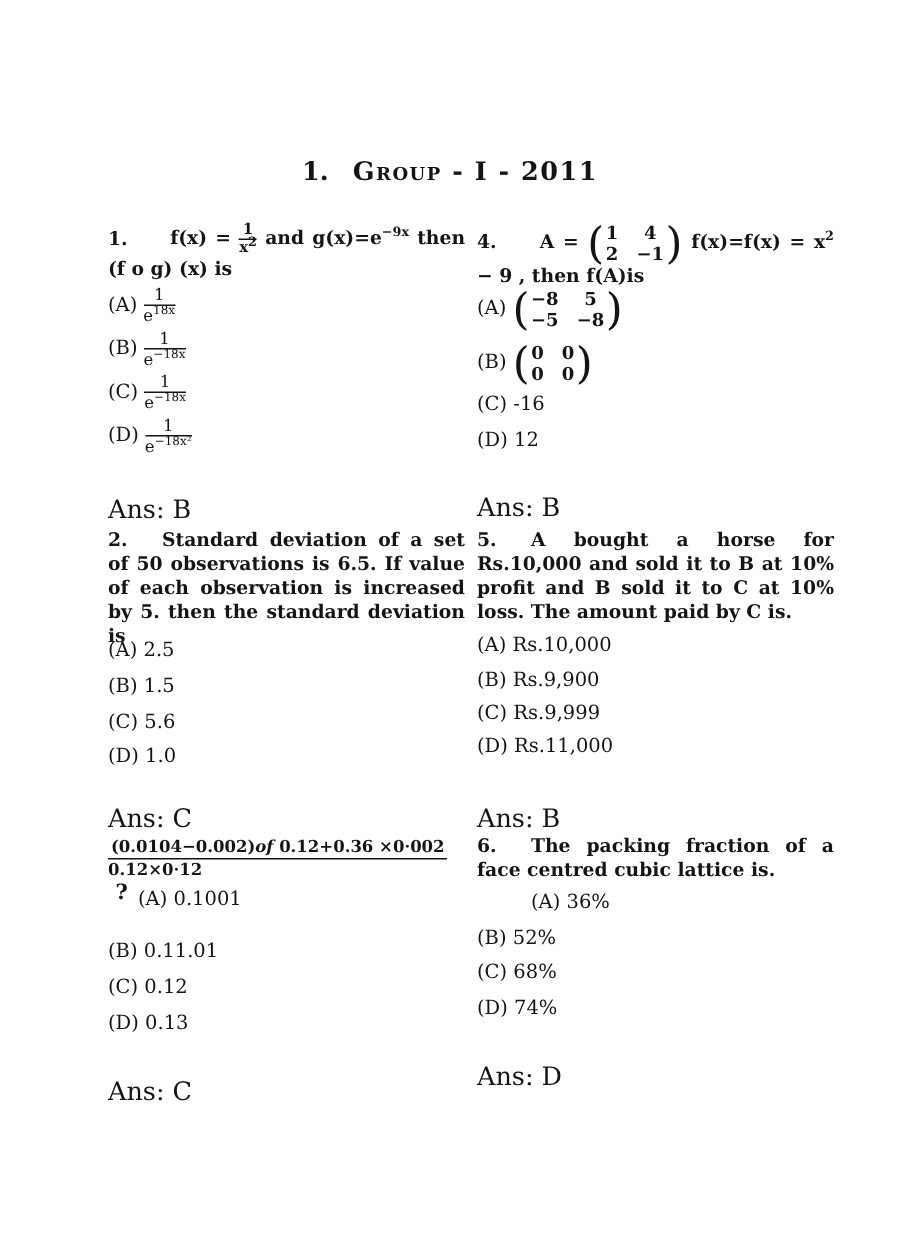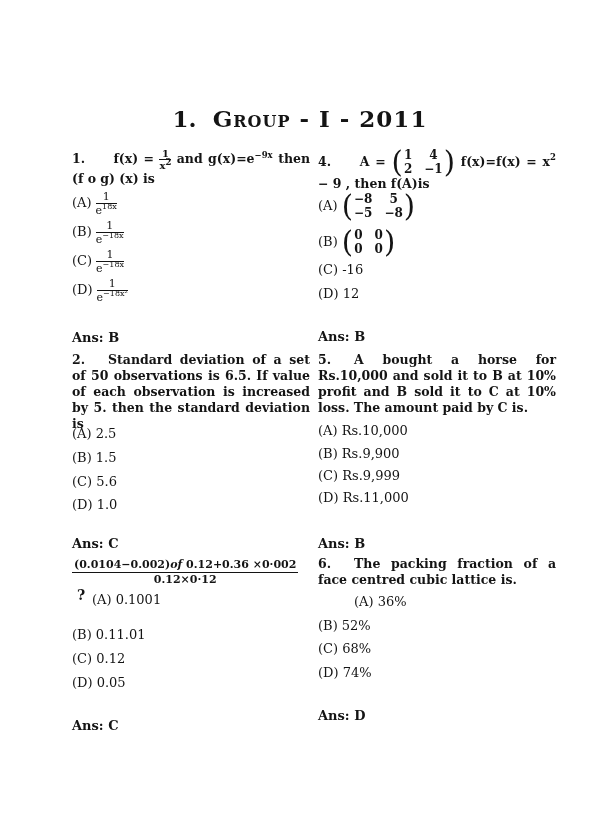--- a/index.html
+++ b/index.html
@@ -1,39 +1,39 @@
 <!DOCTYPE html>
 <html><head>
 <meta charset="utf-8">
 <style>
   html,body{margin:0;padding:0;background:#ffffff;}
   .page{position:relative;width:600px;height:826px;background:#ffffff;
         font-family:"DejaVu Serif",serif;color:#141414;overflow:hidden;}
   .blk{position:absolute;}
   .title{top:105px;left:0;width:600px;text-align:center;font-weight:bold;
-         font-variant:small-caps;font-size:23px;letter-spacing:1px;}
+         font-variant:small-caps;font-size:17px;letter-spacing:1px;}
   .title .tnum{margin-right:16px;letter-spacing:0;}
   .q{font-weight:bold;font-size:12.5px;line-height:16px;text-align:justify;}
   .qnum{display:inline-block;width:36px;}
   .opt{font-size:13px;line-height:15px;white-space:nowrap;}
-  .ans{font-weight:bold;font-size:13px;}
+  .ans{font-weight:normal;font-size:17px;}
   .sup{font-size:8.5px;vertical-align:super;line-height:0;}
   
   .ifrac{display:inline-block;text-align:center;vertical-align:middle;
          font-size:10px;line-height:1.1;font-weight:bold;}
   .ifrac .fn{display:block;border-bottom:1px solid #141414;padding:0 1px;}
   .ifrac .fd{display:block;}
   
   .ofrac{display:inline-block;text-align:center;vertical-align:middle;
          font-size:11px;line-height:1.2;font-weight:normal;margin-left:4px;}
   .ofrac .fn{display:block;border-bottom:1px solid #141414;padding:0 3px;}
   .ofrac .fd{display:block;}
   .ofrac .sup{font-size:8px;}
   
-  .q3frac{display:inline-block;text-align:center;vertical-align:middle;
+  .q3frac{display:inline-block;vertical-align:middle;
           font-size:11px;line-height:1.25;font-weight:bold;}
   .q3frac .fn{display:block;border-bottom:1px solid #141414;padding:0 2px;}
   .q3frac .fd{display:block;}
   .qmark{font-weight:bold;font-size:14px;margin-left:5px;vertical-align:middle;}
   
   .mat{display:inline-flex;align-items:center;vertical-align:middle;}
   .mat .par{font-size:29px;font-weight:400;line-height:28px;}
   .mat .cells{display:grid;grid-template-columns:auto auto;column-gap:12px;
               text-align:center;font-weight:bold;font-size:12px;line-height:14px;margin:0 1px;}
   
@@ -112,21 +112,21 @@
       <span class="q3frac">
         <span class="fn"><span>(0.0104−0.002)</span><i>of</i>
           <span>0.12+0.36 ×0·002</span></span>
         <span class="fd">0.12×0·12</span>
       </span><span class="qmark">?</span>
     </div>
   </div>
   <div class="blk opt p-q3a">(A) 0.1001</div>
   <div class="blk opt p-q3b">(B) 0.11.01</div>
   <div class="blk opt p-q3c">(C) 0.12</div>
-  <div class="blk opt p-q3d">(D) 0.05</div>
+  <div class="blk opt p-q3d">(D) 0.13</div>
   <div class="blk ans p-ans3">Ans: C</div>
 
   <div class="blk q p-q4">
     <span class="qnum">4.</span>
     <span>A =</span>
     <span class="mat">
       <span class="par">(</span>
       <span class="cells">
         <span>1</span>
         <span>4</span>

